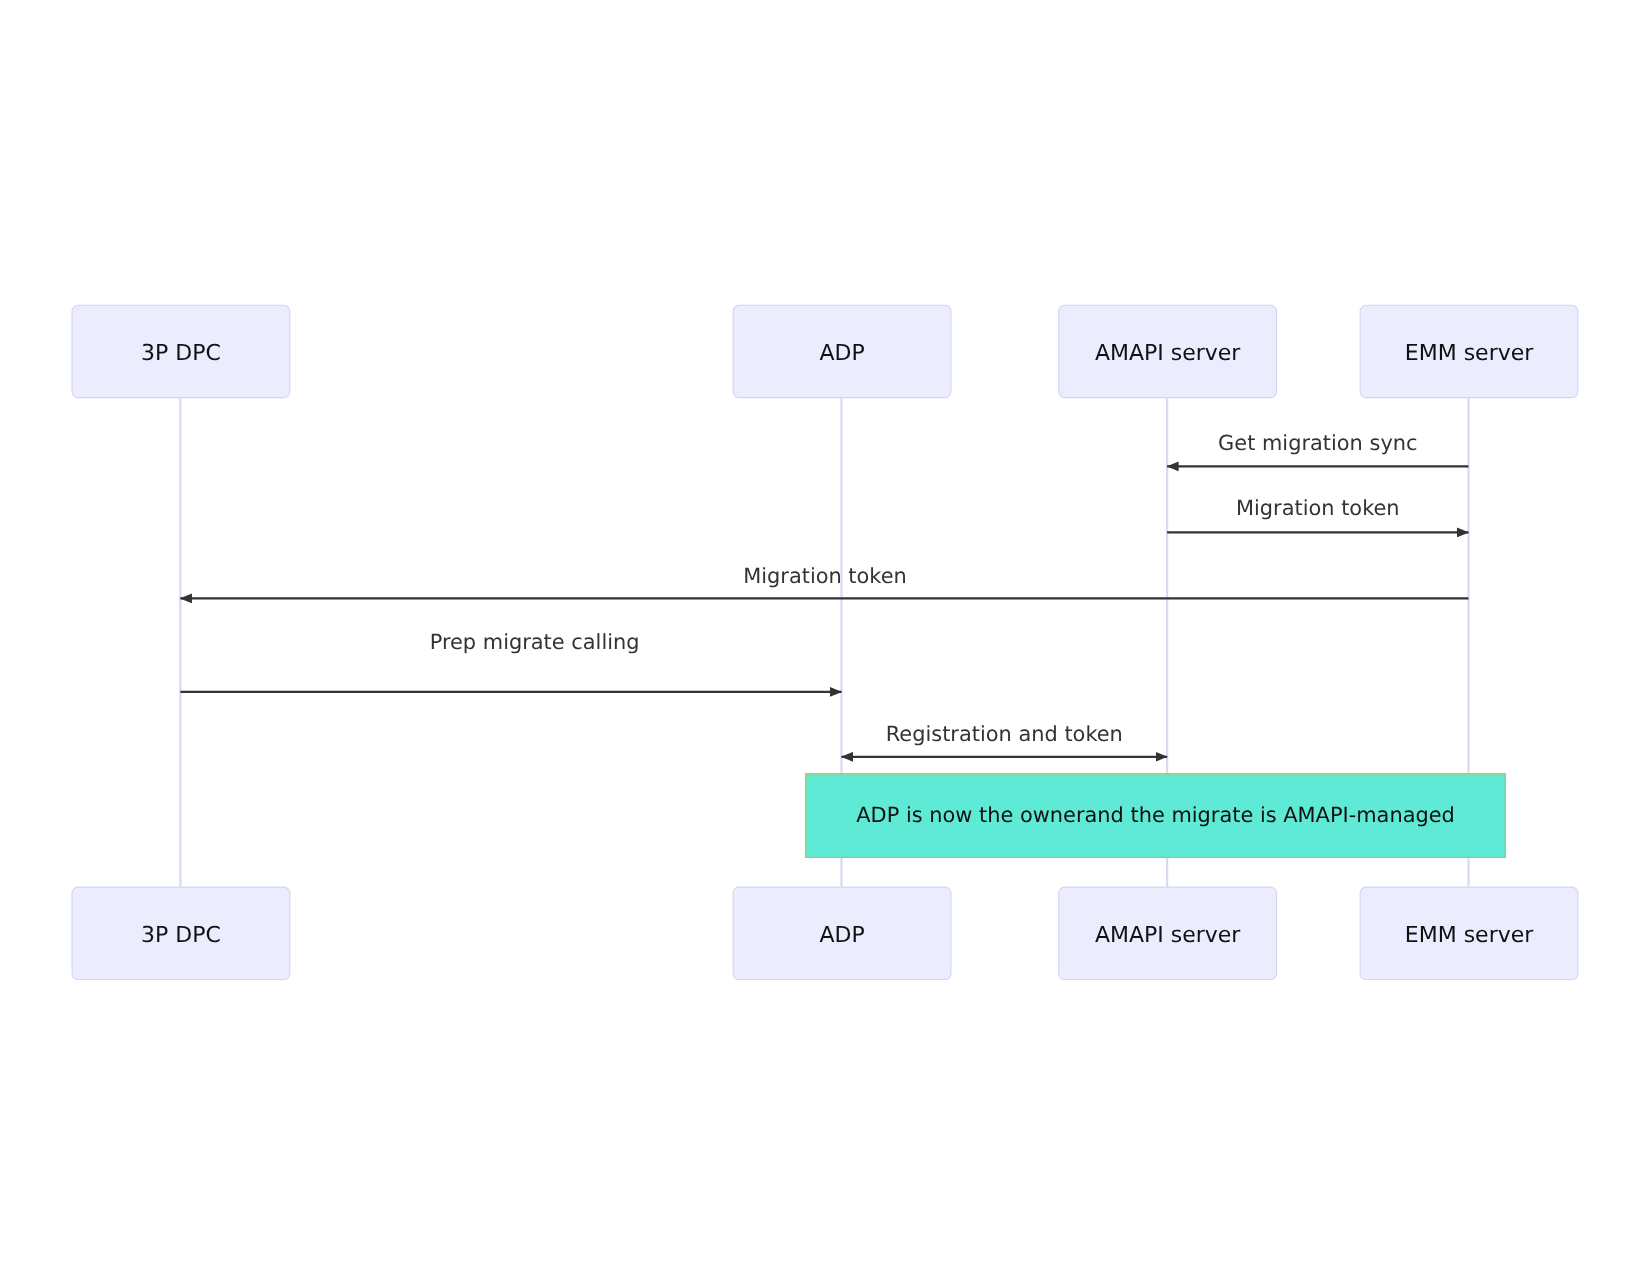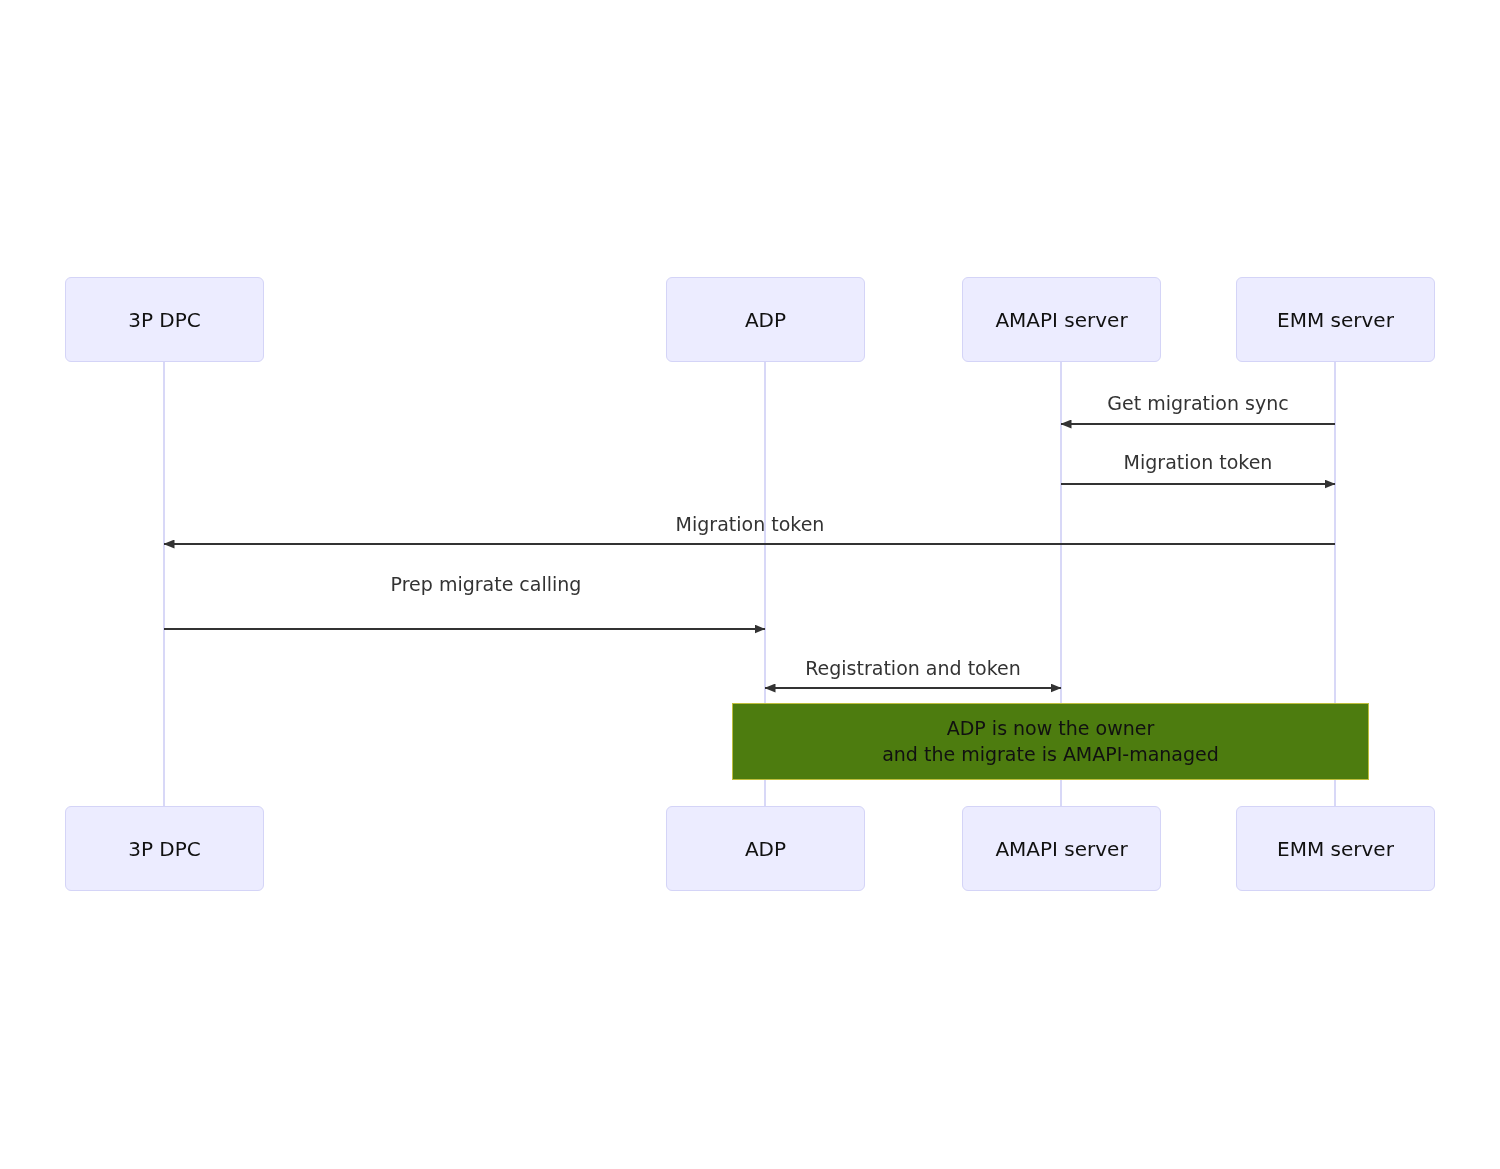--- a/index.html
+++ b/index.html
@@ -51,26 +51,25 @@
     color: #333333;
     font-family: "DejaVu Sans", sans-serif;
     text-align: center;
     white-space: nowrap;
     transform: translateX(-50%);
     line-height: 1.32;
   }
   .note-box {
     position: absolute;
     box-sizing: border-box;
-    background: #4d7c0f;
+    background: #5eead4;
     border: 1px solid #bfbf3d;
     display: flex;
     align-items: center;
     justify-content: center;
-    flex-direction: column;
   }
   .note-line {
     font-size: 19px;
     color: #111111;
     font-family: "DejaVu Sans", sans-serif;
     text-align: center;
     white-space: nowrap;
     line-height: 1.35;
   }
 </style>

